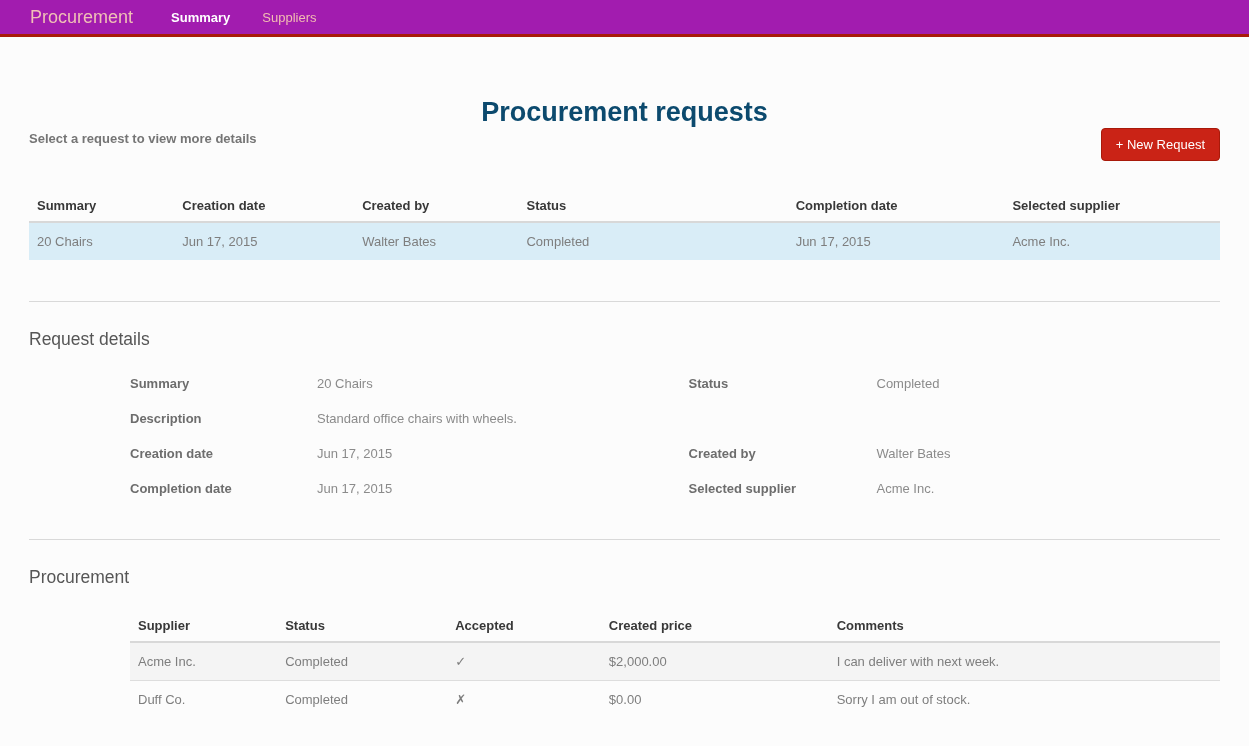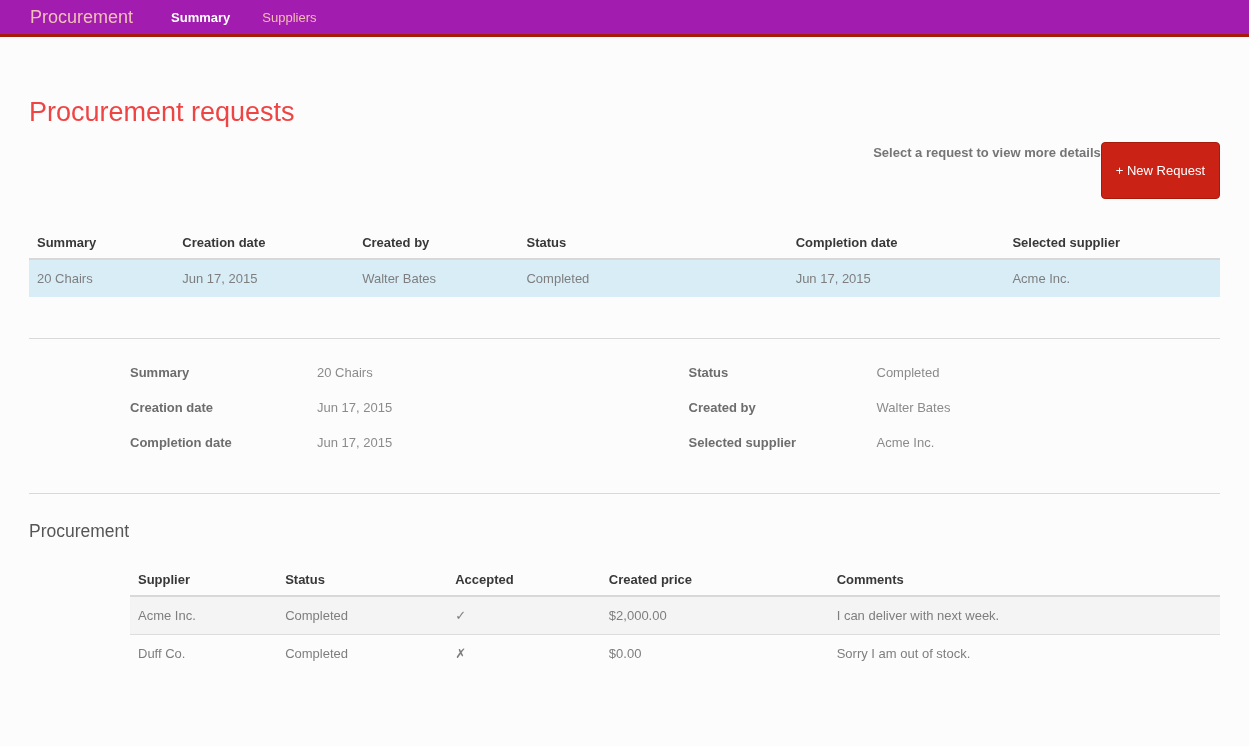--- a/index.html
+++ b/index.html
@@ -35,44 +35,44 @@
     color: #ffffff;
     font-weight: bold;
   }
 
   
   .container { padding: 0 29px; }
 
   h1.page-title {
     margin-top: 60px;
     font-size: 27px;
-    font-weight: 400;
-    color: #ef4444;
+    font-weight: 700;
+    color: #0c4a6e;
+    text-align: center;
   }
   .subtitle-row {
     display: flex;
-    justify-content: flex-end;
+    justify-content: space-between;
     align-items: flex-start;
-    margin-top: 14px;
     min-height: 34px;
   }
   .subtitle {
     font-size: 13px;
     font-weight: bold;
     color: #757575;
     padding-top: 3px;
   }
   .btn-new-request {
     background: #ca2316;
     color: #fff;
     border: 1px solid #a81a0a;
     border-radius: 4px;
     font-family: inherit;
     font-size: 13px;
-    padding: 20px 14px;
+    padding: 8px 14px;
     cursor: pointer;
   }
 
   
   table { border-collapse: collapse; width: 100%; font-size: 13px; }
   th {
     text-align: left;
     font-weight: bold;
     color: #383838;
     padding: 8px 8px;
@@ -172,30 +172,41 @@
         <td>Walter Bates</td>
         <td>Completed</td>
         <td>Jun 17, 2015</td>
         <td>Acme Inc.</td>
       </tr>
     </tbody>
   </table>
 
   <hr class="divider divider-1">
 
+  <h2 class="section-heading">Request details</h2>
 
   <div class="details-grid">
     <div class="details-row">
       <div class="details-cell left">
         <span class="details-label">Summary</span>
         <span class="details-value">20 Chairs</span>
       </div>
       <div class="details-cell right">
         <span class="details-label">Status</span>
         <span class="details-value">Completed</span>
+      </div>
+    </div>
+    <div class="details-row">
+      <div class="details-cell left">
+        <span class="details-label">Description</span>
+        <span class="details-value">Standard office chairs with wheels.</span>
+      </div>
+      <div class="details-cell right">
+        <span class="details-label"></span>
+        <span class="details-value"></span>
       </div>
     </div>
     <div class="details-row">
       <div class="details-cell left">
         <span class="details-label">Creation date</span>
         <span class="details-value">Jun 17, 2015</span>
       </div>
       <div class="details-cell right">
         <span class="details-label">Created by</span>
         <span class="details-value">Walter Bates</span>

